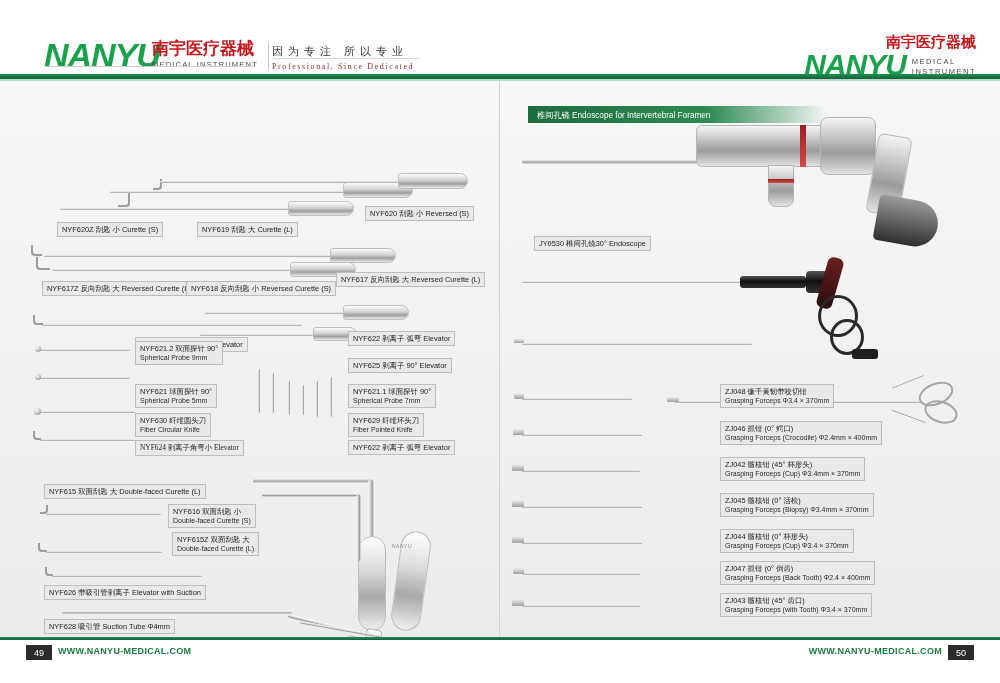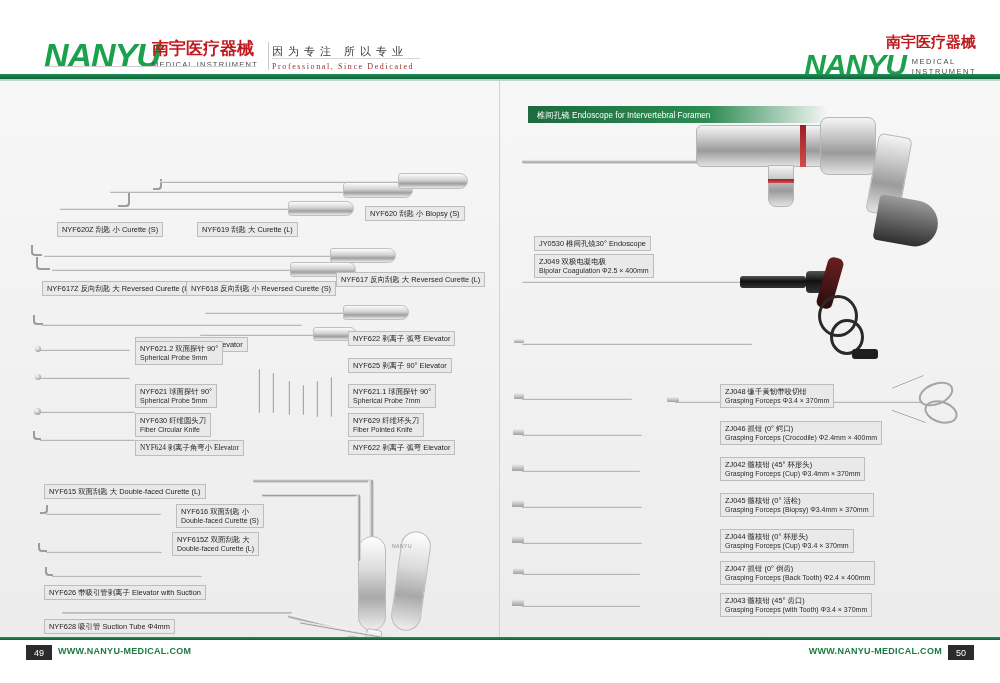--- a/index.html
+++ b/index.html
@@ -277,21 +277,21 @@
         <div class="handle-flat" style="left:398px; top:92px; width:70px; height:16px;"></div>
       </div>
 
       <div class="lbl" style="left:57px; top:141px;">
         <span class="cn">NYF620Z 刮匙 小  Curette (S)</span>
       </div>
       <div class="lbl" style="left:197px; top:141px;">
         <span class="cn">NYF619 刮匙 大  Curette (L)</span>
       </div>
       <div class="lbl" style="left:365px; top:125px;">
-        <span class="cn">NYF620 刮匙 小  Biopsy (S)</span>
+        <span class="cn">NYF620 刮匙 小  Reversed (S)</span>
       </div>
 
       <div class="inst">
         <div class="shaft" style="left:52px; top:188px; width:240px; height:2px;"></div>
         <div class="hookL" style="left:36px; top:176px; width:14px; height:13px;"></div>
         <div class="handle-flat" style="left:290px; top:181px; width:66px; height:15px;"></div>
       </div>
       <div class="inst">
         <div class="shaft" style="left:44px; top:174px; width:288px; height:2px;"></div>
         <div class="hookL" style="left:31px; top:164px; width:11px; height:11px;"></div>
@@ -386,21 +386,21 @@
         <span class="cn">NYF622 剥离子 弧弯 Elevator</span>
       </div>
 
       <div class="inst">
         <div class="shaft" style="left:46px; top:432px; width:115px; height:2px;"></div>
         <div class="hookR" style="left:40px; top:424px; width:8px; height:9px;"></div>
       </div>
       <div class="lbl" style="left:44px; top:403px;">
         <span class="cn">NYF615 双面刮匙 大  Double-faced Curette (L)</span>
       </div>
-      <div class="lbl" style="left:176px; top:423px;">
+      <div class="lbl" style="left:168px; top:423px;">
         <div class="cn">NYF616 双面刮匙 小</div>
         <div class="en">Double-faced Curette (S)</div>
       </div>
 
       <div class="inst">
         <div class="shaft" style="left:46px; top:470px; width:116px; height:2px;"></div>
         <div class="hookL" style="left:38px; top:462px; width:9px; height:9px;"></div>
       </div>
       <div class="lbl" style="left:172px; top:451px;">
         <div class="cn">NYF615Z 双面刮匙 大</div>
@@ -463,24 +463,20 @@
 
       <div class="inst">
         <div class="shaft" style="left:22px; top:200px; width:220px; height:2px;"></div>
         <div class="black-grip" style="left:240px; top:195px; width:66px; height:12px;"></div>
         <div class="black-grip" style="left:306px; top:190px; width:22px; height:22px; border-radius:4px;"></div>
         <div style="position:absolute;left:322px;top:176px;width:16px;height:52px;background:linear-gradient(180deg,#6a1f20,#2a0d0e);border-radius:6px;transform:rotate(16deg);"></div>
         <div class="cable" style="left:318px; top:214px; width:40px; height:42px;"></div>
         <div class="cable" style="left:330px; top:238px; width:34px; height:36px;"></div>
         <div style="position:absolute;left:352px;top:268px;width:26px;height:10px;background:#1f1f1f;border-radius:3px;"></div>
       </div>
-      <div class="lbl" style="left:34px; top:173px;">
-        <div class="cn">ZJ049 双极电凝电极</div>
-        <div class="en">Bipolar Coagulation  Φ2.5 × 400mm</div>
-      </div>
 
       <div class="inst">
         <div class="shaft" style="left:22px; top:262px; width:230px; height:2px;"></div>
         <div class="forceps-jaw" style="left:14px; top:258px; width:10px; height:4px;"></div>
       </div>
 
       <div class="inst">
         <div class="shaft" style="left:175px; top:320px; width:248px; height:2px;"></div>
         <div class="ring-oval" style="left:418px; top:302px; width:36px; height:22px; transform:rotate(-22deg);"></div>
         <div class="ring-oval" style="left:424px; top:320px; width:34px; height:22px; transform:rotate(18deg);"></div>

